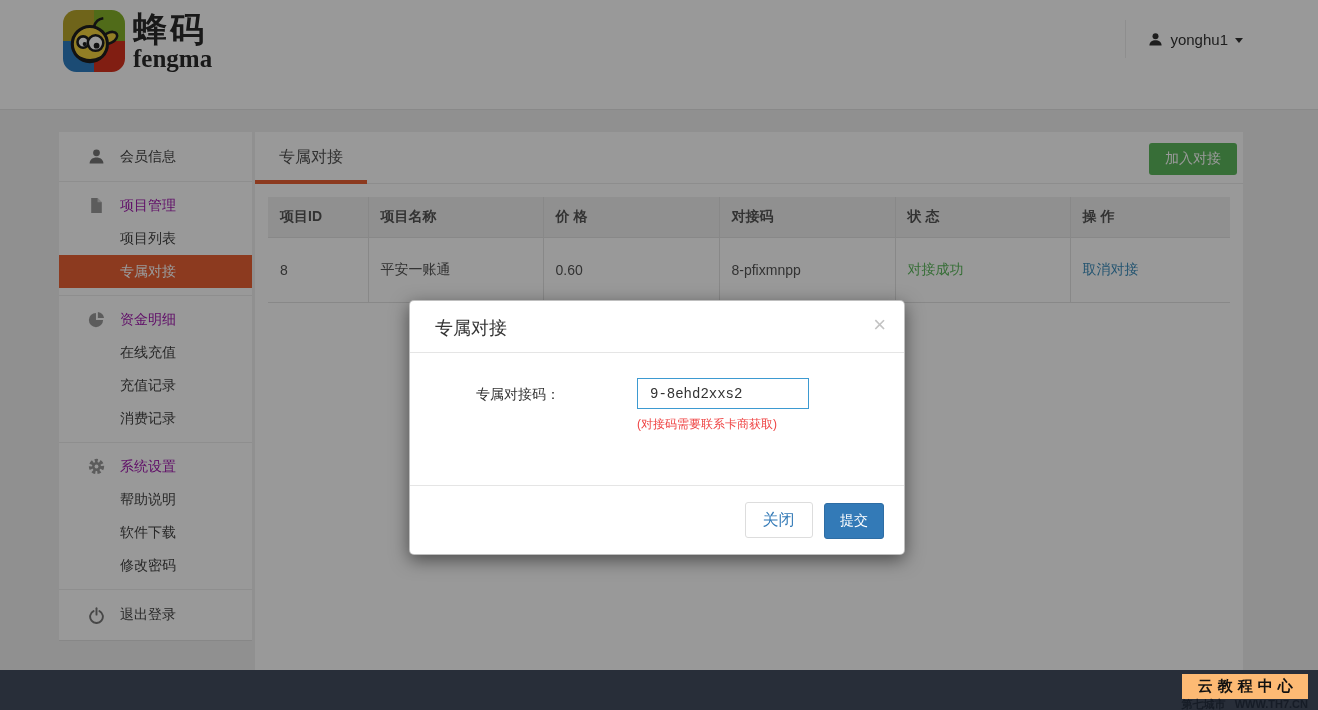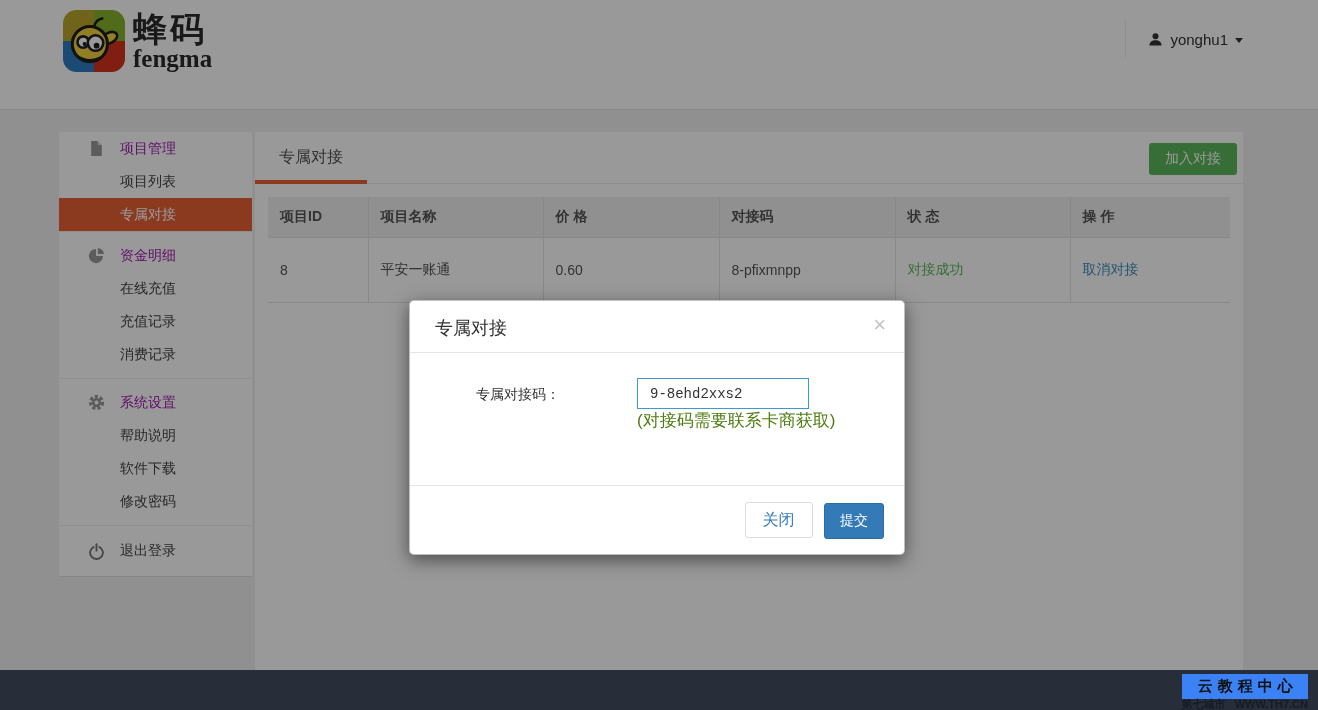--- a/index.html
+++ b/index.html
@@ -61,31 +61,31 @@
   .modal-header { position:relative; height:52px; border-bottom:1px solid #e5e5e5; }
   .modal-title { position:absolute; left:25px; top:15px; font-size:18px; color:#333; }
   .modal-close { position:absolute; right:18px; top:13px; font-size:22px; line-height:1; color:#c3c3c3;
                  background:none; border:none; cursor:pointer; font-family:inherit; }
   .modal-body { height:134px; }
   .form-row { display:flex; padding-top:25px;gap:47px; }
   .form-label { width:150px; text-align:right; font-size:14px; color:#333; padding-top:8px; }
   .field { margin-left:30px; }
   .modal-input { width:172px; height:31px; border:1px solid #3d9ad1; padding:0 12px; font-size:14px; color:#333;
                  font-family:"Liberation Mono","DejaVu Sans Mono",monospace; outline:none; }
-  .hint { color:#4d7c0f; font-size:17px; }
+  .hint { margin-top:7px; color:#ef4444; font-size:12px; }
   .modal-footer { position:absolute; left:0; right:0; bottom:0; height:69px; border-top:1px solid #e5e5e5;
                   text-align:right; padding:16px 20px; }
   .btn-close { height:36px; padding:0 17px; font-size:16px; color:#337ab7; background:#fff; border:1px solid #ddd;
                border-radius:3px; margin-right:7px; cursor:pointer; font-family:inherit; }
   .btn-submit { height:36px; padding:0 15px; font-size:14px; color:#fff; background:#337ab7; border:1px solid #2e6da4;
                 border-radius:3px; cursor:pointer; font-family:inherit; }
 
   
   .watermark { position:absolute; right:10px; bottom:0; z-index:30; text-align:center; }
-  .wm-badge { background:#3b82f6; color:#111; font-size:15px; font-weight:bold; letter-spacing:5px;
+  .wm-badge { background:#fdba74; color:#111; font-size:15px; font-weight:bold; letter-spacing:5px;
               padding:3px 6px 3px 12px; cursor:pointer; }
   .wm-line { height:11px; line-height:10px; font-size:11px; font-weight:bold; color:#161c26; white-space:pre; }
 </style>
 </head>
 <body>
 
 <div class="app">
 
   <header class="topbar">
     <div class="brand">
@@ -120,20 +120,29 @@
         <circle cx="8" cy="4.5" r="3.2"></circle>
           <path d="M1.5 14.5c0-3.6 3-5.6 6.5-5.6s6.5 2 6.5 5.6z"></path>
       </svg>
       <span>yonghu1</span>
       <span class="caret"></span>
     </div>
   </header>
 
   <div class="layout">
     <aside class="sidebar">
+      <div class="sgroup">
+        <div class="sitem top">
+          <svg class="icn" viewBox="0 0 16 16" fill="currentColor">
+            <circle cx="8" cy="4.5" r="3.2"></circle>
+              <path d="M1.5 14.5c0-3.6 3-5.6 6.5-5.6s6.5 2 6.5 5.6z"></path>
+          </svg>
+          <span>会员信息</span>
+        </div>
+      </div>
       <div class="sgroup">
         <div class="sitem section">
           <svg class="icn" viewBox="0 0 16 16">
             <path d="M3 1h6l4 4v10H3z" fill="currentColor"></path>
             <polygon points="9,1 9,5 13,5" fill="#fff" fill-opacity="0.55"></polygon>
           </svg>
           <span>项目管理</span>
         </div>
         <div class="sitem sub">
           <span>项目列表</span>

